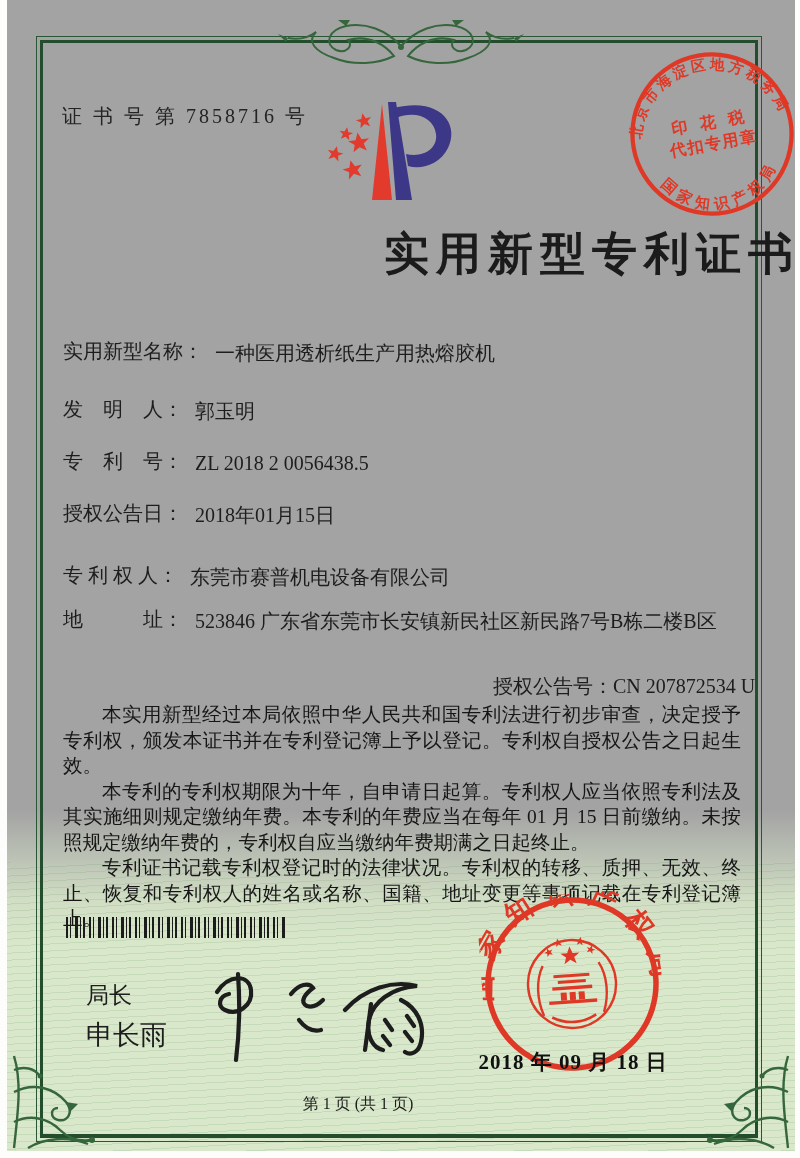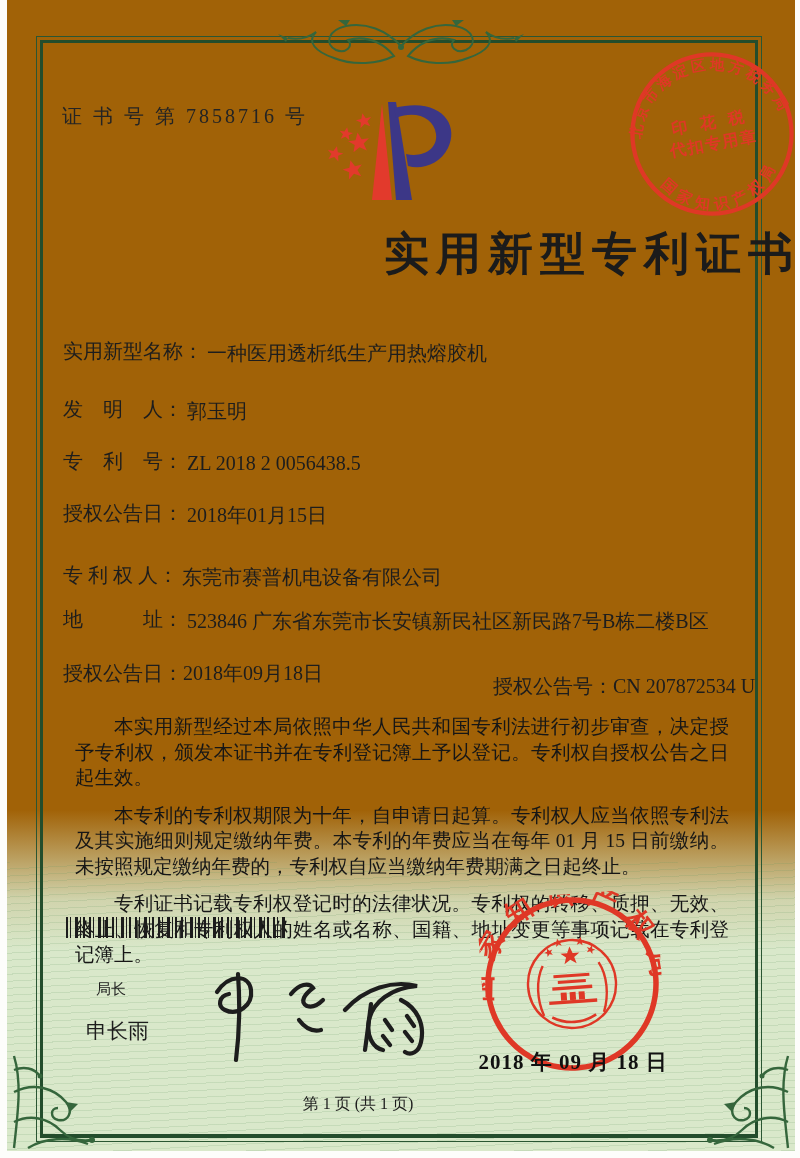--- a/index.html
+++ b/index.html
@@ -1,19 +1,19 @@
 <!DOCTYPE html>
 <html><head>
 <meta charset="utf-8">
 <style>
   * { margin:0; padding:0; box-sizing:border-box; }
   html,body { background:#ffffff; }
   .page {
     position:relative; width:800px; height:1158px; overflow:hidden;
-    background:#a16207;
+    background:#a3a3a3;
     font-family:"Liberation Serif","DejaVu Serif",serif;
     color:#1d1d1d;
   }
   
   .green-zone {
     position:absolute; left:0; right:0; top:810px; bottom:0;
     background:linear-gradient(180deg, rgba(217,232,202,0) 0px, rgba(217,232,202,.85) 90px, #d9e8ca 140px);
     pointer-events:none;
   }
   .waves {
@@ -39,40 +39,40 @@
   .cert-number {
     position:absolute; left:62px; top:103px; font-size:20px; letter-spacing:3px;
     color:#242424; z-index:2;
   }
   .logo-wrap { position:absolute; left:322px; top:96px; width:150px; height:112px; z-index:2; }
   .title {
     position:absolute; left:0; width:100%; top:224px; text-align:right;
     font-size:45px; font-weight:bold; letter-spacing:7px; color:#1b1b1b; z-index:2;
   }
   .fields { position:absolute; left:63px; top:338px; width:680px; font-size:20px; z-index:2; }
-  .frow { position:absolute; left:0; display:flex; align-items:flex-start; }
+  .frow { position:absolute; left:0; display:flex; align-items:flex-start;gap:8px; }
   .frow .lbl { white-space:pre; flex:0 0 auto; }
   .frow .val { margin-left:4px; max-width:545px; line-height:30px; }
   .grant-row { position:absolute; left:63px; top:660px; width:690px; font-size:20px; z-index:2; display:flex; }
   .grant-left { white-space:pre; }
   .grant-right { position:absolute; left:430px; white-space:pre;margin-top:13px; }
   .body-text {
     position:absolute; left:63px; top:702px; width:678px; font-size:19.5px;
     line-height:25.5px; text-align:justify; color:#161616; z-index:2;
   }
-  .body-text p { text-indent:2em; margin:12px; }
+  .body-text p { text-indent:2em; margin:0; }
   .barcode {
     position:absolute; left:66px; top:917px; width:219px; height:21px; z-index:2;
     background:repeating-linear-gradient(90deg,
       #1c1c1c 0 2px, transparent 2px 4px, #1c1c1c 4px 5px, transparent 5px 9px,
       #1c1c1c 9px 12px, transparent 12px 14px, #1c1c1c 14px 15px, transparent 15px 17px,
       #1c1c1c 17px 19px, transparent 19px 23px);
   }
-  .sig-title { position:absolute; left:96px; top:980px; font-size:15px; z-index:4; }
-  .sig-name  { position:absolute; left:86px; top:1017px; font-size:21px; z-index:4; }
+  .sig-title { position:absolute; left:86px; top:980px; font-size:23px; z-index:4; }
+  .sig-name  { position:absolute; left:86px; top:1017px; font-size:27px; z-index:4; }
   .signature-svg { position:absolute; left:195px; top:958px; z-index:4; }
   .seal-bottom { position:absolute; left:482px; top:894px; width:180px; height:180px; z-index:3; transform:rotate(-4deg); }
   .seal-date {
     position:absolute; left:478px; top:1048px; width:190px; text-align:center;
     font-size:21px; font-weight:bold; color:#111; z-index:5; letter-spacing:1px; white-space:nowrap;
   }
   .footer { position:absolute; left:0; top:1094px; width:716px; text-align:center; font-size:16px; z-index:4; }
   .seal-top { position:absolute; left:626px; top:48px; width:172px; height:172px; z-index:8; transform:rotate(-10deg); }
   svg text { font-family:"Liberation Serif","DejaVu Serif",serif; }
 </style>
@@ -176,21 +176,20 @@
       <span class="lbl">专 利 权 人：</span>
       <span class="val">东莞市赛普机电设备有限公司</span>
     </div>
     <div class="frow" style="top:268px">
       <span class="lbl">地　　　址：</span>
       <span class="val">523846 广东省东莞市长安镇新民社区新民路7号B栋二楼B区</span>
     </div>
   </div>
 
   <div class="grant-row">
-    <span class="grant-left"><span>授权公告日：</span><span>2018年09月18日</span></span>
     <span class="grant-right"><span>授权公告号：</span><span>CN 207872534 U</span></span>
   </div>
 
   <div class="body-text">
     <p>本实用新型经过本局依照中华人民共和国专利法进行初步审查，决定授予专利权，颁发本证书并在专利登记簿上予以登记。专利权自授权公告之日起生效。</p>
     <p>本专利的专利权期限为十年，自申请日起算。专利权人应当依照专利法及其实施细则规定缴纳年费。本专利的年费应当在每年 01 月 15 日前缴纳。未按照规定缴纳年费的，专利权自应当缴纳年费期满之日起终止。</p>
     <p>专利证书记载专利权登记时的法律状况。专利权的转移、质押、无效、终止、恢复和专利权人的姓名或名称、国籍、地址变更等事项记载在专利登记簿上。</p>
   </div>
 
   <div class="barcode"></div>

